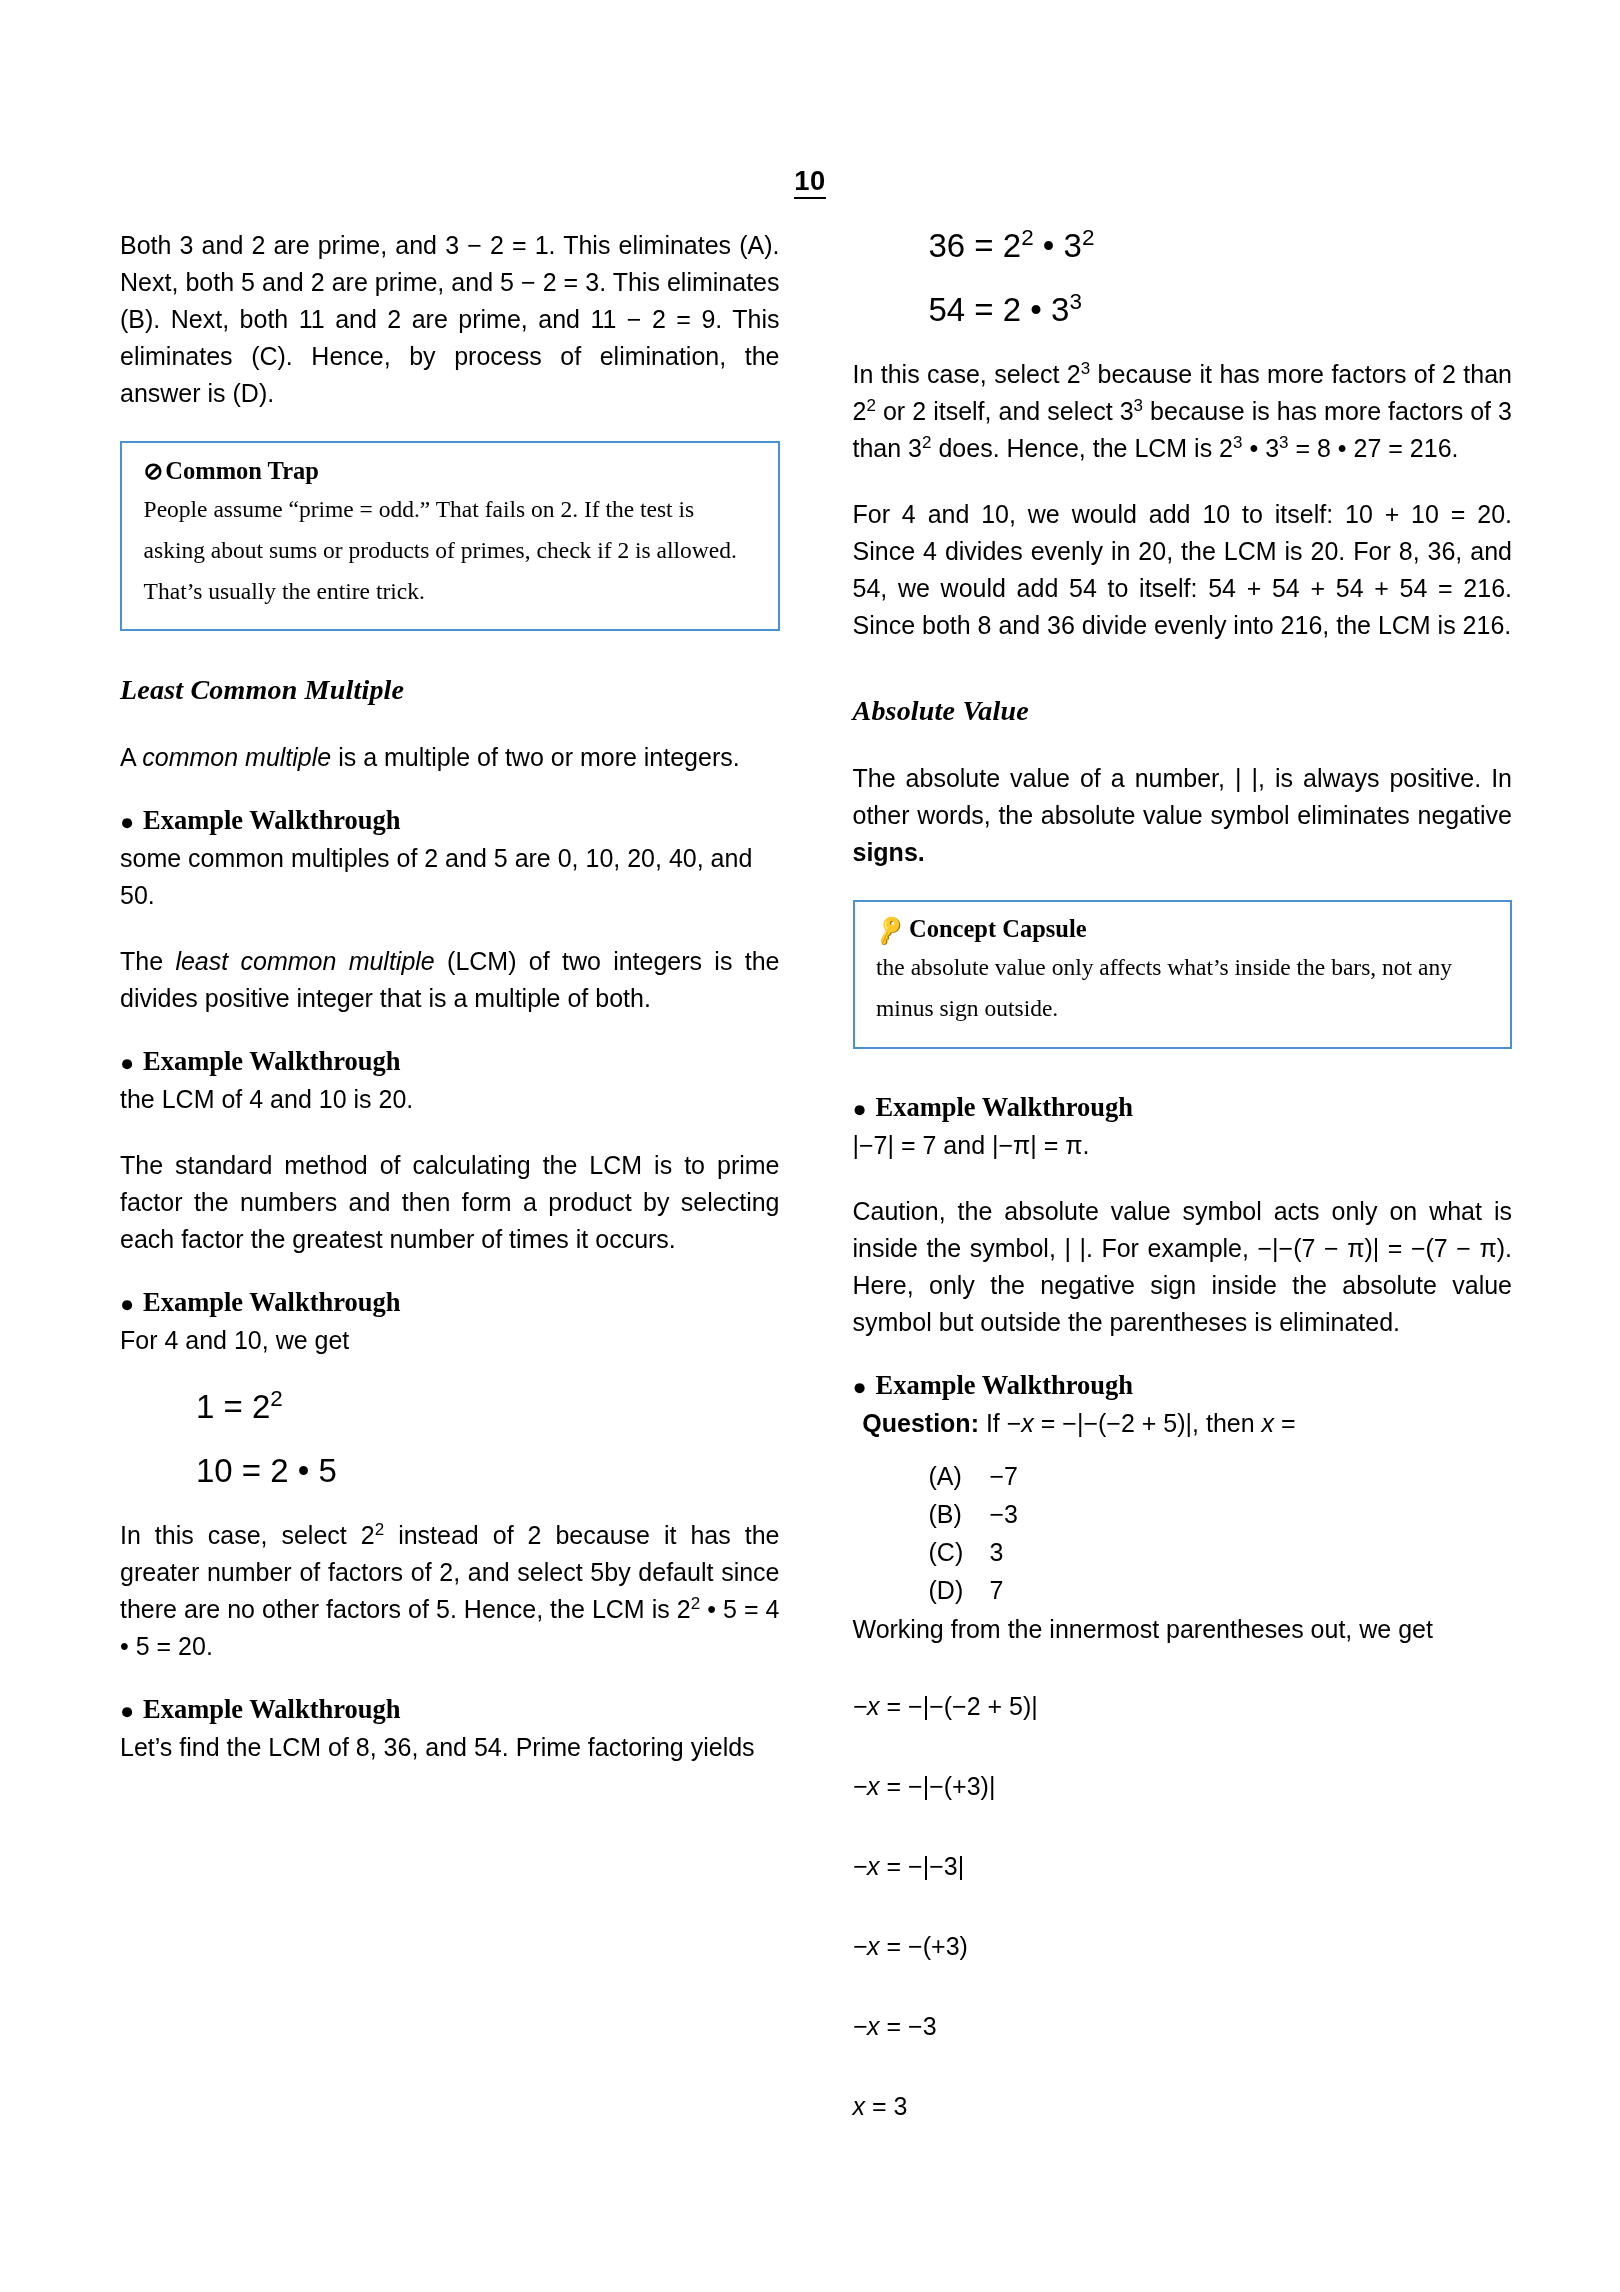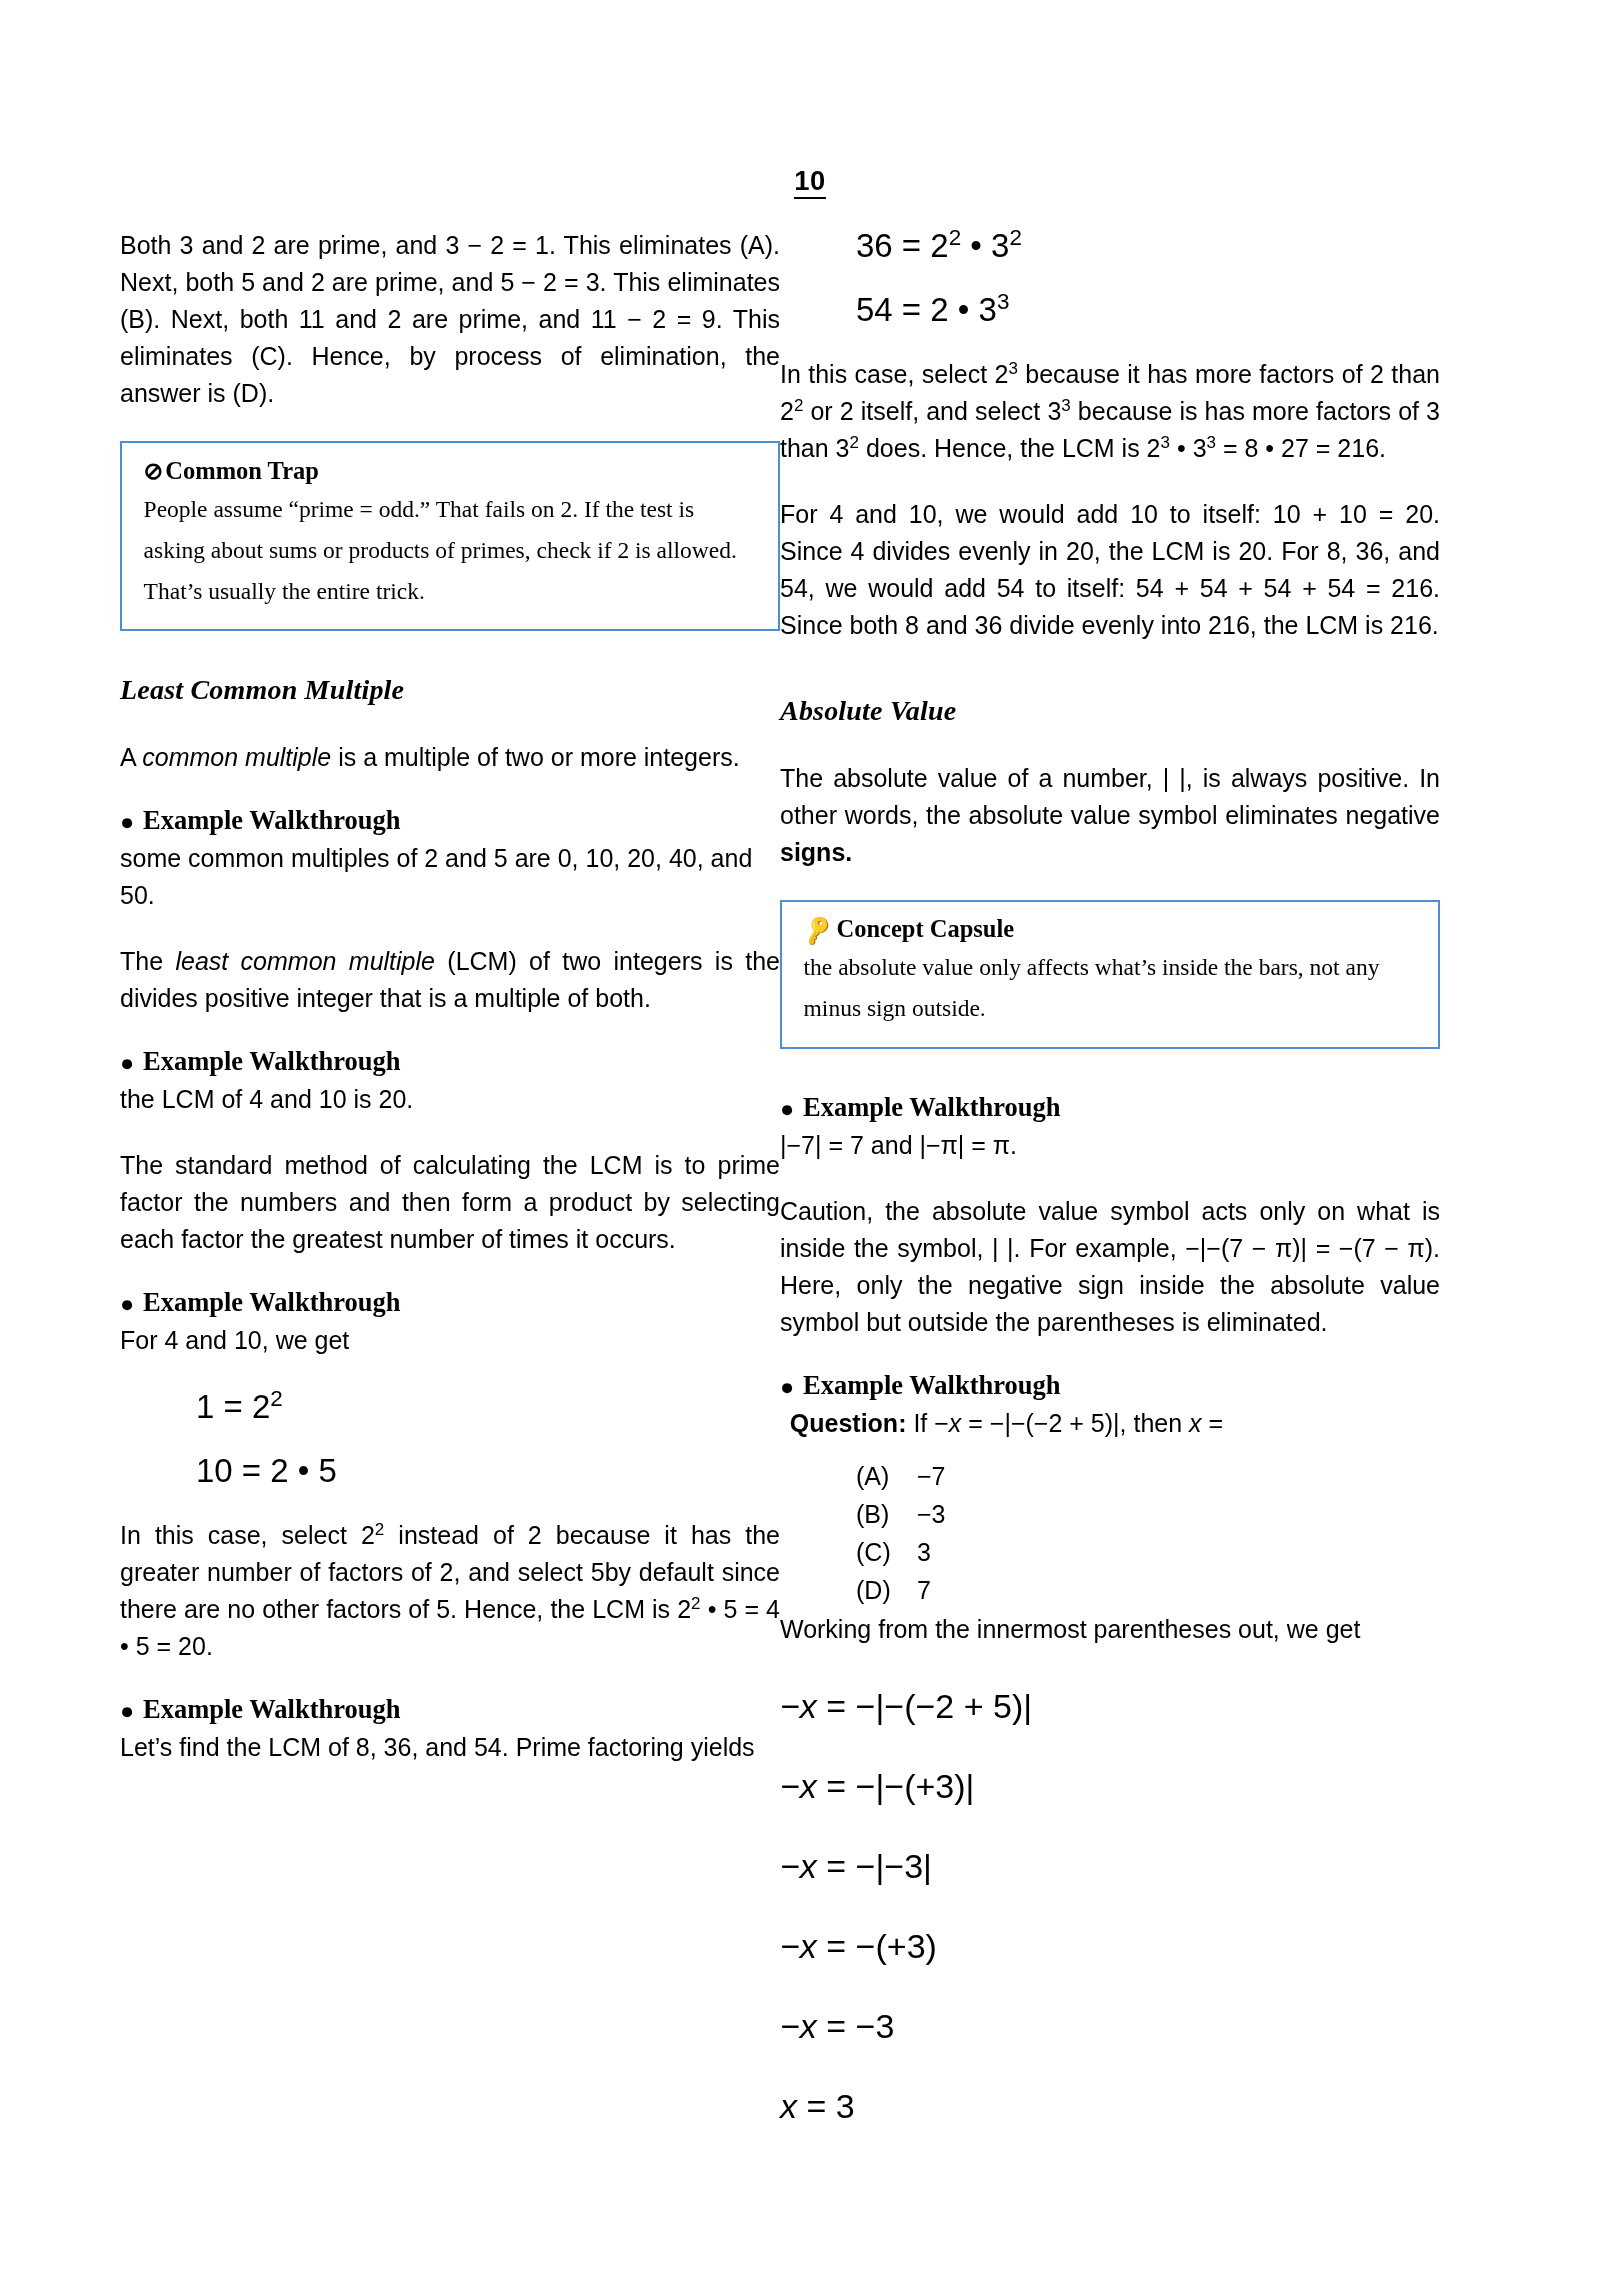--- a/index.html
+++ b/index.html
@@ -36,20 +36,21 @@
   .page-number span {
     border-bottom: 2.9px solid #000;
     padding-bottom: 1px;
   }
   .columns {
     position: absolute;
     top: 227px;
     left: 120px;
     width: 1392px;
     display: flex;
+    gap: 73px;
   }
   .col {
     width: 660px;
   }
   p.body, div.body {
     font-family: "Liberation Sans", sans-serif;
     font-size: 25px;
     line-height: 37px;
     margin: 0 0 29px 0;
     text-align: justify;
@@ -136,21 +137,21 @@
   .choice {
     font-family: "Liberation Sans", sans-serif;
     font-size: 25px;
     line-height: 38px;
     display: flex;
   }
   .choice .lbl { width: 61px; }
   .steps { margin: 0; padding: 0; }
   .step {
     font-family: "Liberation Sans", sans-serif;
-    font-size: 34px;
+    font-size: 25px;
     line-height: 44px;
     margin-top: 36px;
   }
   .q-line {
     font-family: "Liberation Sans", sans-serif;
     font-size: 25px;
     line-height: 37px;
     margin: 2px 0 0 0;
     padding-left: 9.8px;
   }

